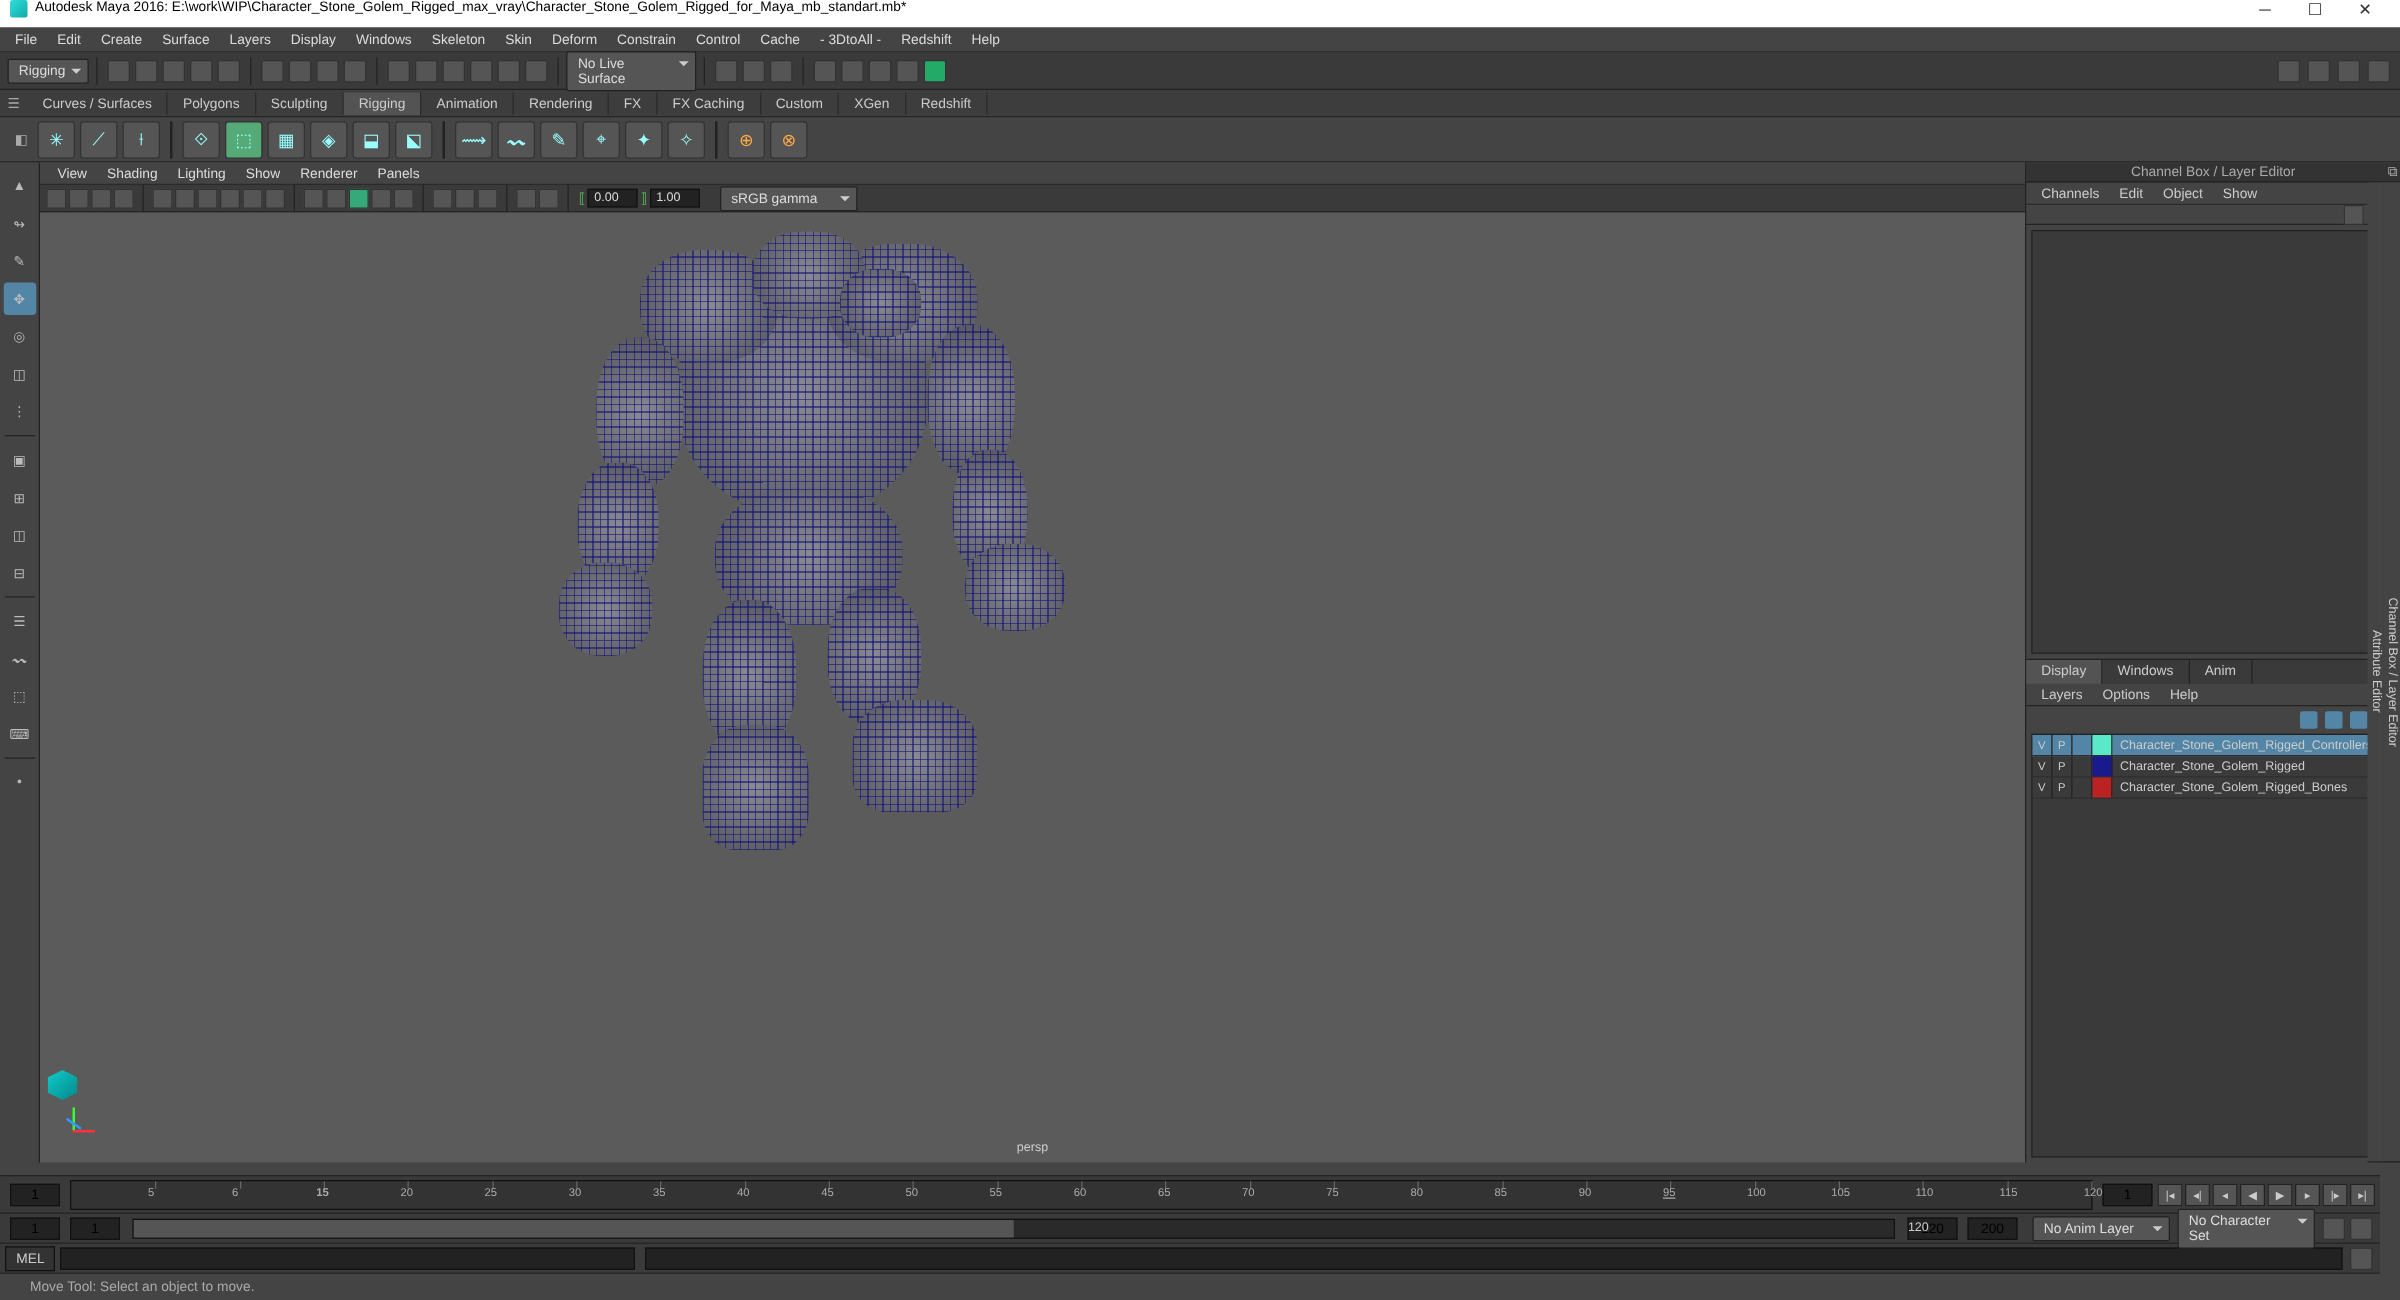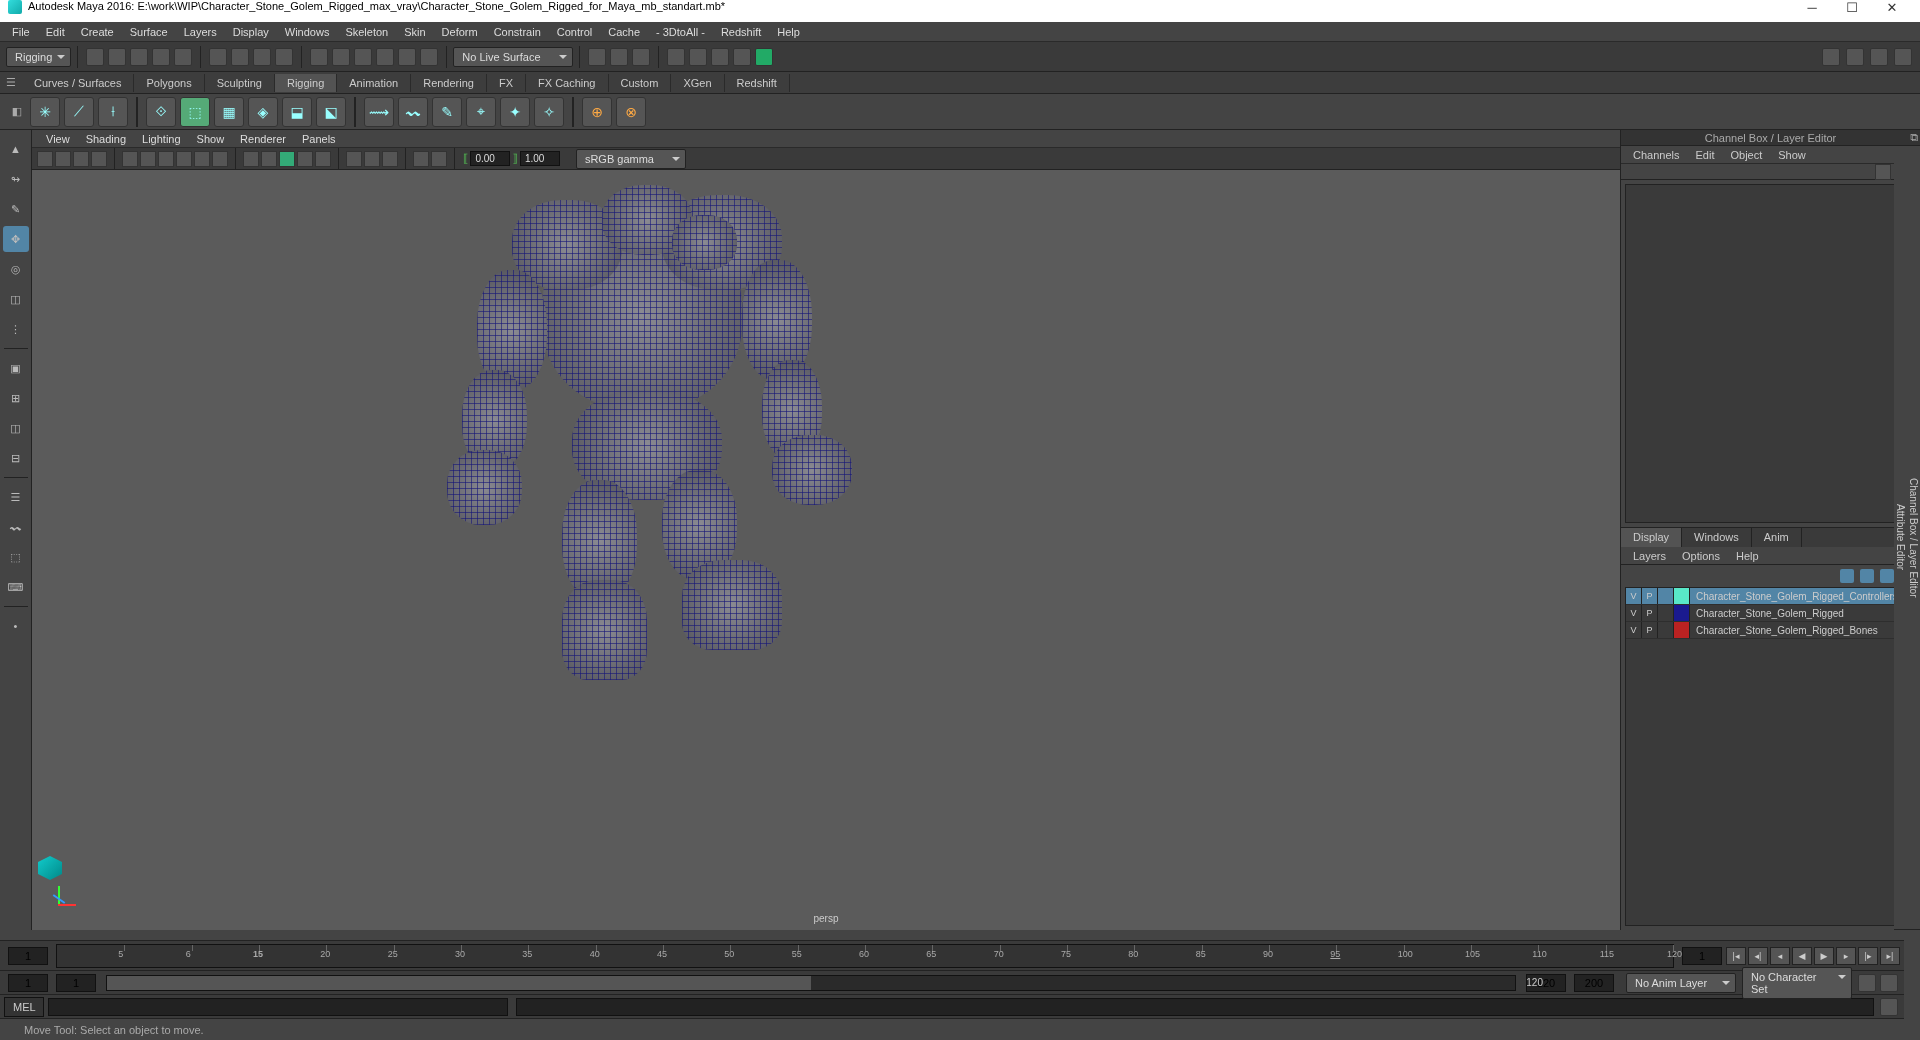--- a/index.html
+++ b/index.html
@@ -124,21 +124,21 @@
   <div class="tbicon"></div>
   <div class="tbicon"></div>
   <div class="tbsep"></div>
   <div class="tbicon"></div>
   <div class="tbicon"></div>
   <div class="tbicon"></div>
   <div class="tbicon"></div>
   <div class="tbicon"></div>
   <div class="tbicon"></div>
   <div class="tbsep"></div>
-  <div class="dd" style="width:120px">No Live Surface</div>
+  <div class="dd" style="width:104px">No Live Surface</div>
   <div class="tbsep"></div>
   <div class="tbicon"></div>
   <div class="tbicon"></div>
   <div class="tbicon"></div>
   <div class="tbsep"></div>
   <div class="tbicon"></div>
   <div class="tbicon"></div>
   <div class="tbicon"></div>
   <div class="tbicon"></div>
   <div class="tbicon" style="background:#2a6"></div>

